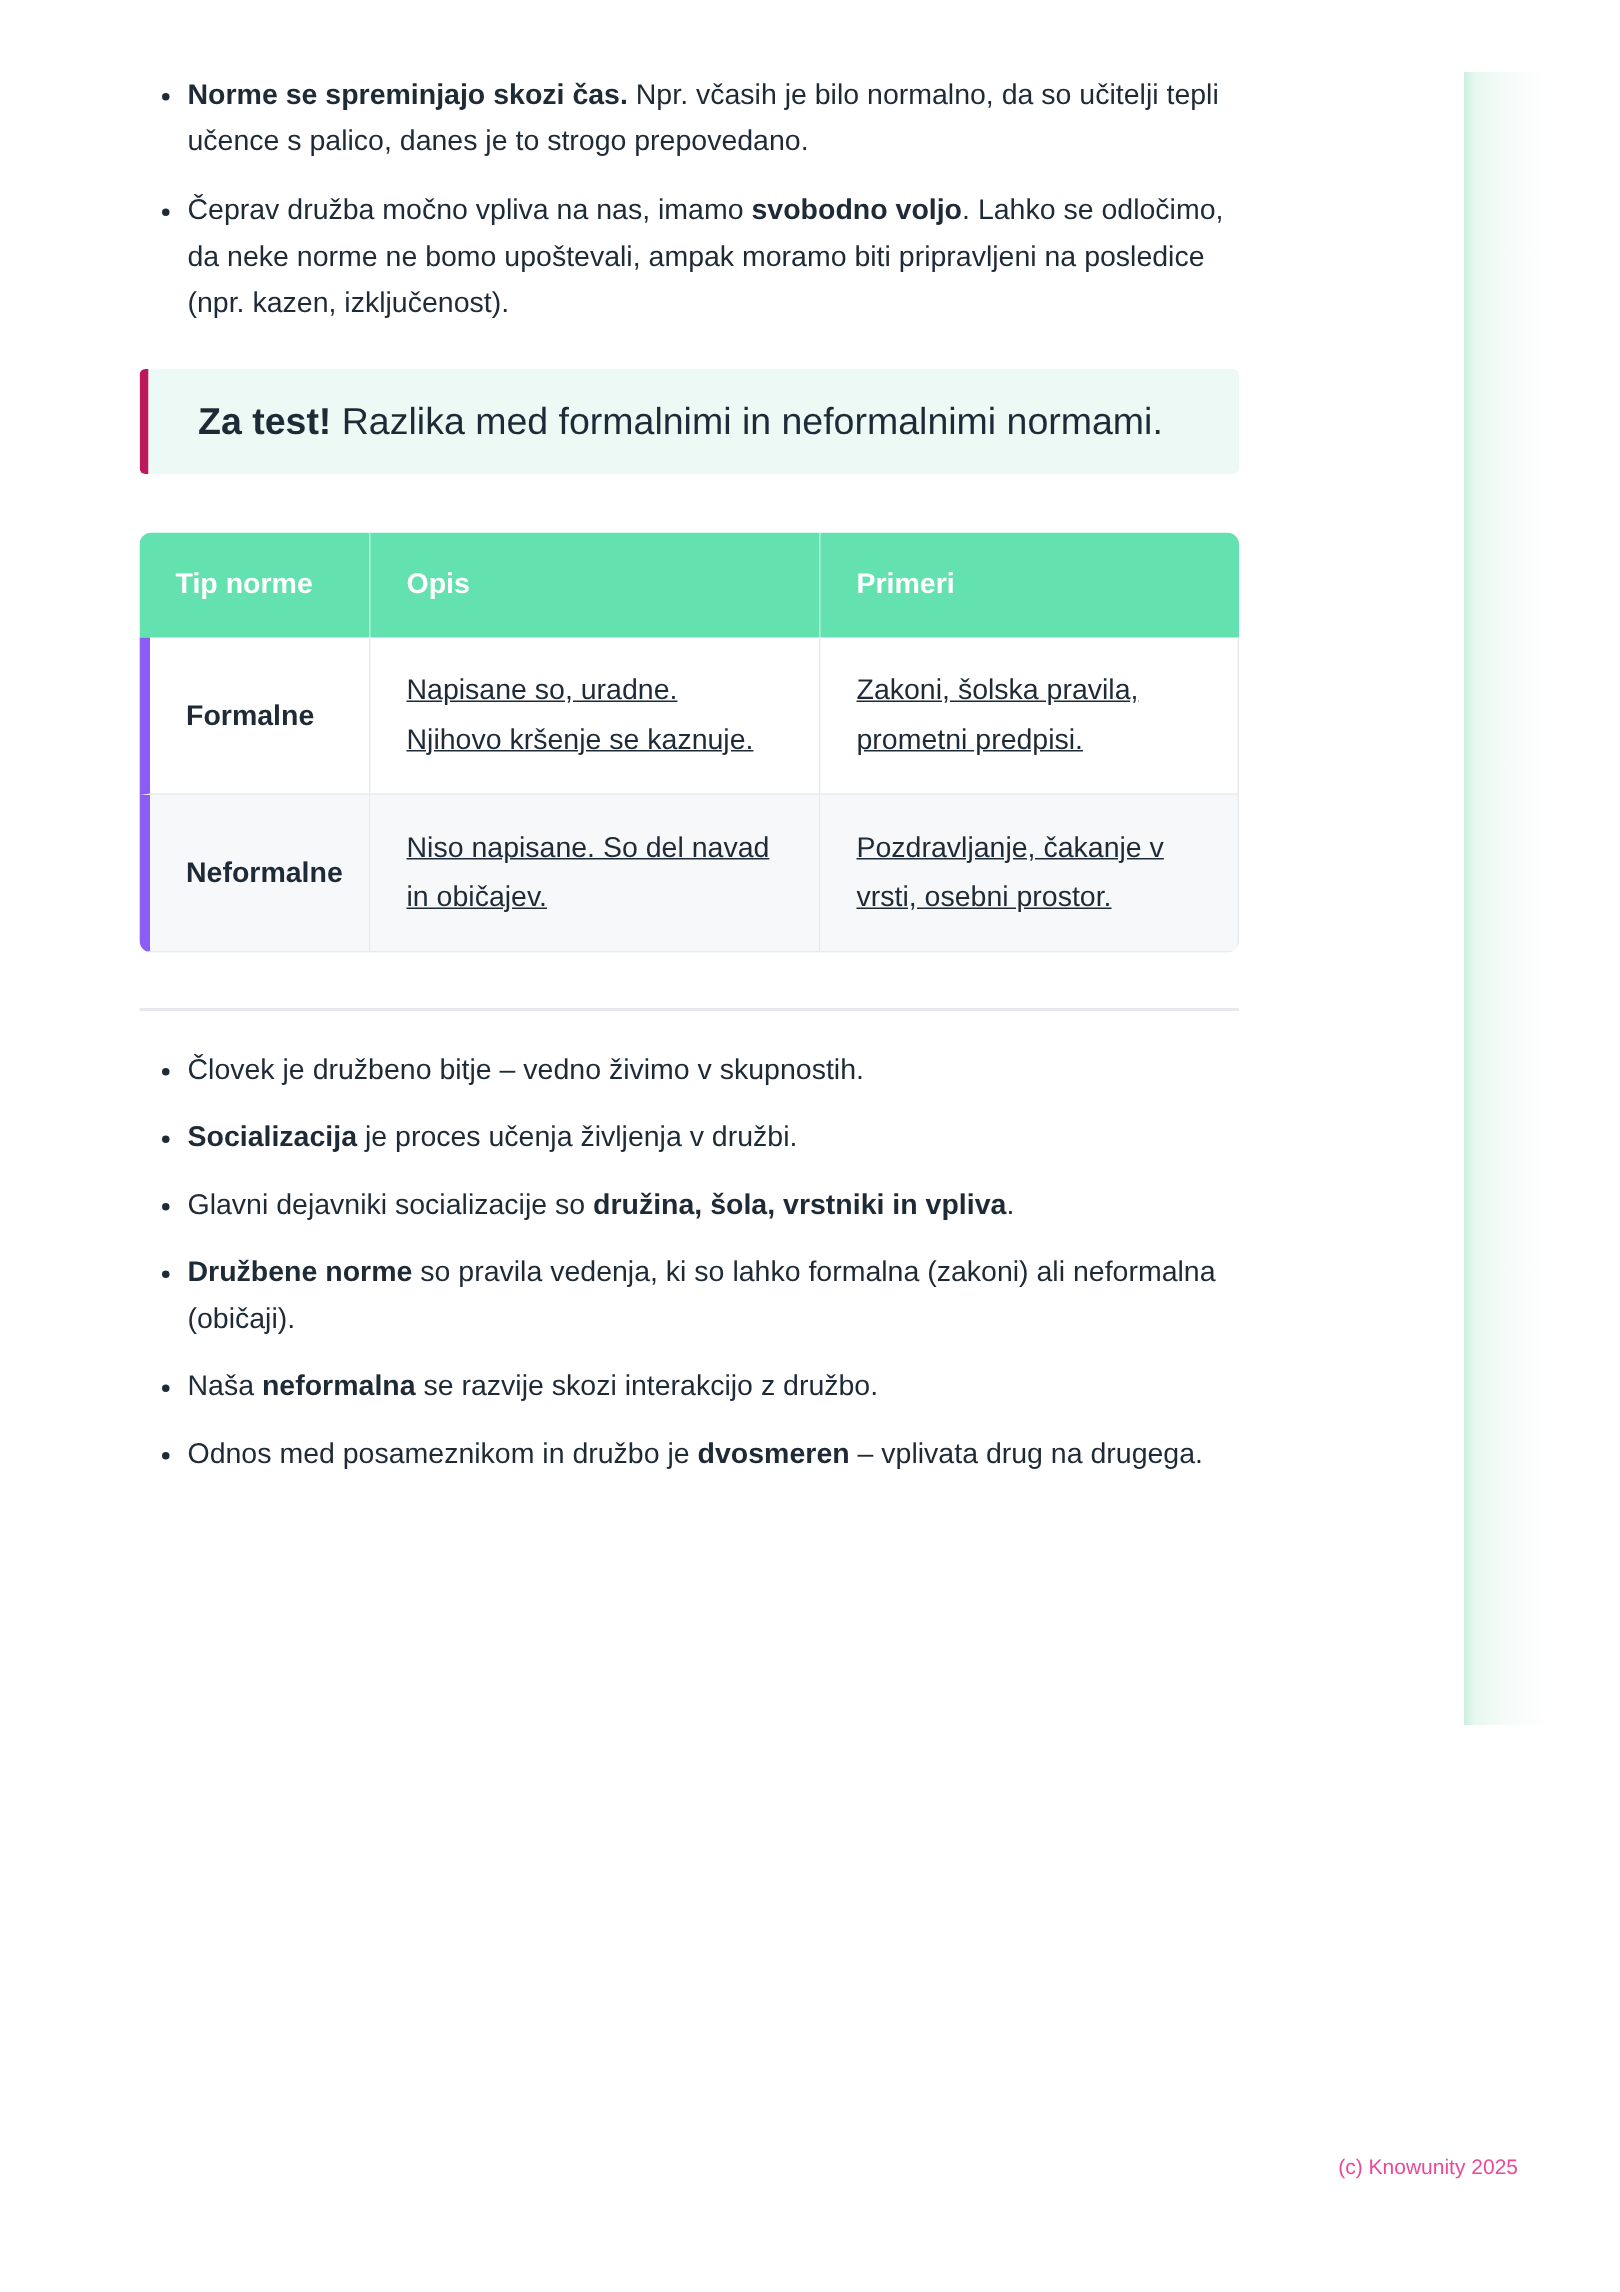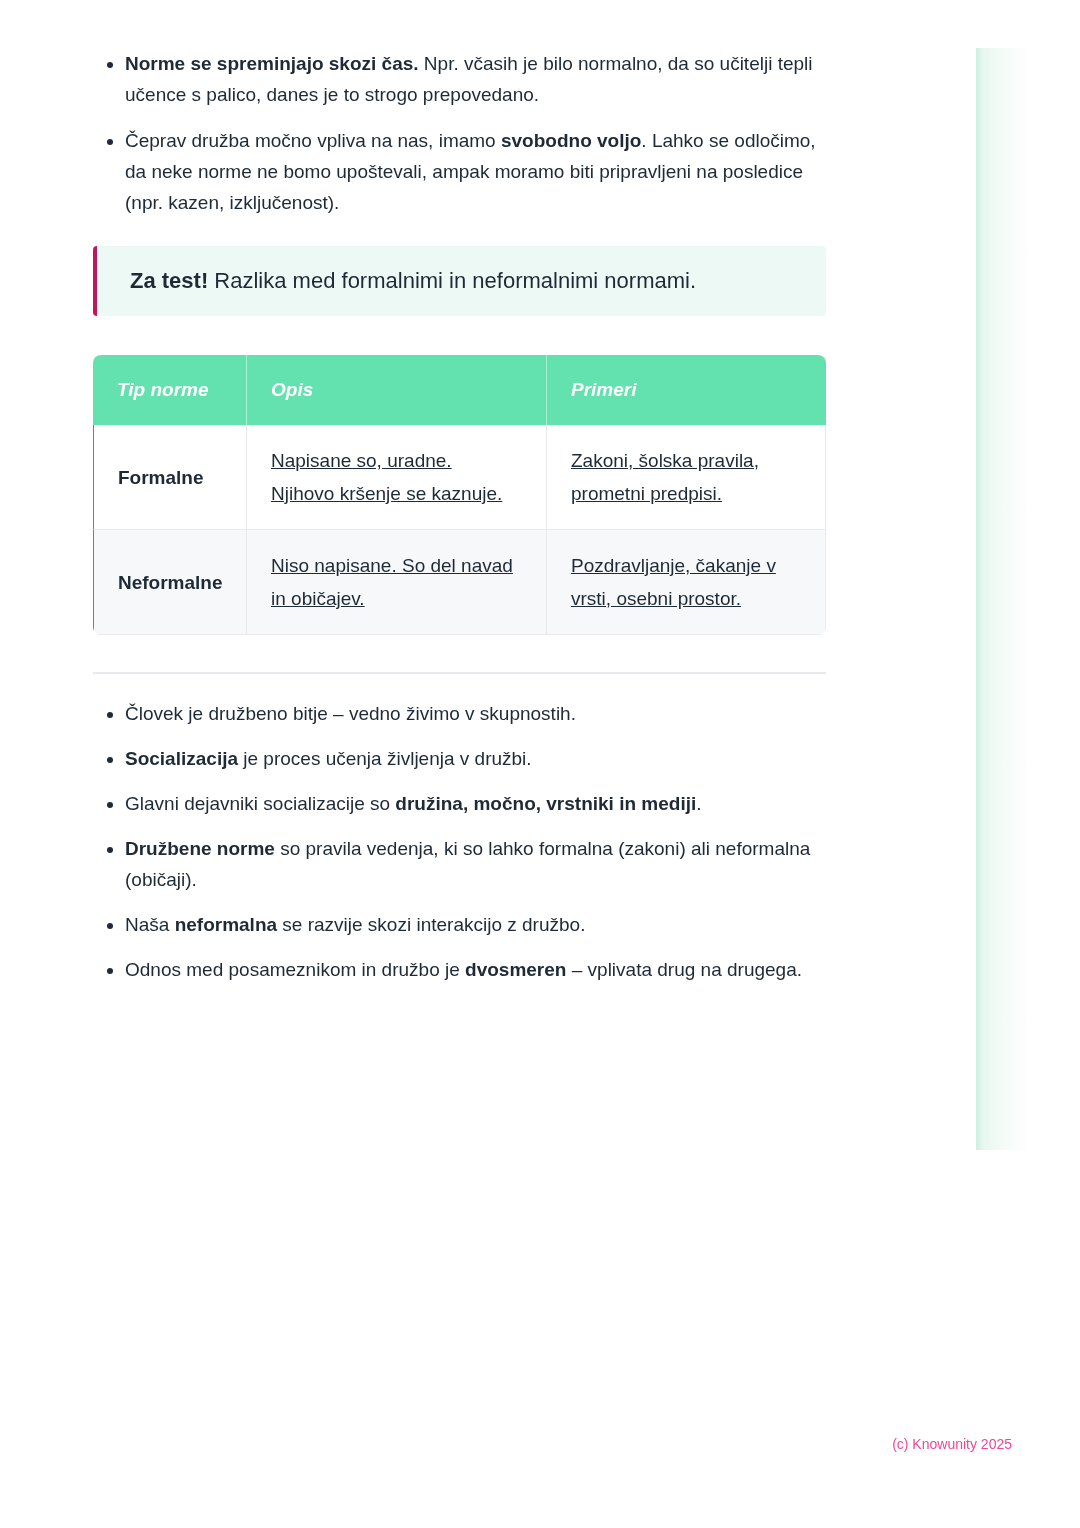--- a/index.html
+++ b/index.html
@@ -38,58 +38,57 @@
     margin-bottom: 15px;
     color: #1f2a37;
   }
   ul.bullets.summary { margin-top: 24px; }
   ul.bullets.summary li { margin-bottom: 14px; }
   .b { font-weight: 700; }
   .callout {
     margin-top: 28px;
     min-height: 70px;
     background: #ecf9f4;
-    border-left: 4px solid #be185d;
+    border-left: 6px solid #be185d;
     border-radius: 4px;
     display: flex;
     align-items: center;
     padding: 18px 20px 18px 33px;
-    font-size: 22px;
+    font-size: 25px;
     line-height: 28px;
   }
   .ktable {
     margin-top: 39px;
     width: 733px;
     border-collapse: separate;
     border-spacing: 0;
     border-radius: 8px;
     overflow: hidden;
     font-size: 19px;
   }
   .ktable th {
     background: #63e1af;
     color: #ffffff;
     font-weight: 700;
     text-align: left;
     height: 70px;
     padding: 0 10px 0 24px;
     vertical-align: middle;
     border-right: 1px solid rgba(255,255,255,0.45);
-    font-style: italic;
   }
   .ktable th:last-child { border-right: none; }
   .ktable td {
     height: 105px;
     padding: 18px 14px 18px 24px;
     vertical-align: middle;
     border-bottom: 1px solid #e8eaed;
     border-right: 1px solid #e8eaed;
     line-height: 33px;
   }
-  .ktable td:first-child { border-left: 1px solid #8b5cf6; font-weight: 700; }
+  .ktable td:first-child { border-left: 7px solid #8b5cf6; font-weight: 700; }
   .ktable tr.alt td { background: #f7f8f9; }
   .col-tip { width: 154px; }
   .col-opis { width: 300px; }
   .col-primeri { width: 279px; }
   .cell-line { display: block; text-decoration: underline; }
   .divider {
     margin-top: 37px;
     height: 2px;
     background: #e7e9ec;
     border: none;
@@ -175,21 +174,21 @@
 
 
     <ul class="bullets summary">
       <li>
         <span>Človek je družbeno bitje – vedno živimo v skupnostih.</span>
       </li>
       <li>
         <span class="b">Socializacija</span><span> je proces učenja življenja v družbi.</span>
       </li>
       <li>
-        <span>Glavni dejavniki socializacije so </span><span class="b">družina, močno, vrstniki in mediji</span><span>.</span>
+        <span>Glavni dejavniki socializacije so </span><span class="b">družina, šola, vrstniki in vpliva</span><span>.</span>
       </li>
       <li>
         <span class="b">Družbene norme</span><span> so pravila vedenja, ki so lahko formalna (zakoni) ali neformalna (običaji).</span>
       </li>
       <li>
         <span>Naša </span><span class="b">neformalna</span><span> se razvije skozi interakcijo z družbo.</span>
       </li>
       <li>
         <span>Odnos med posameznikom in družbo je </span><span class="b">dvosmeren</span><span> – vplivata drug na drugega.</span>
       </li>

